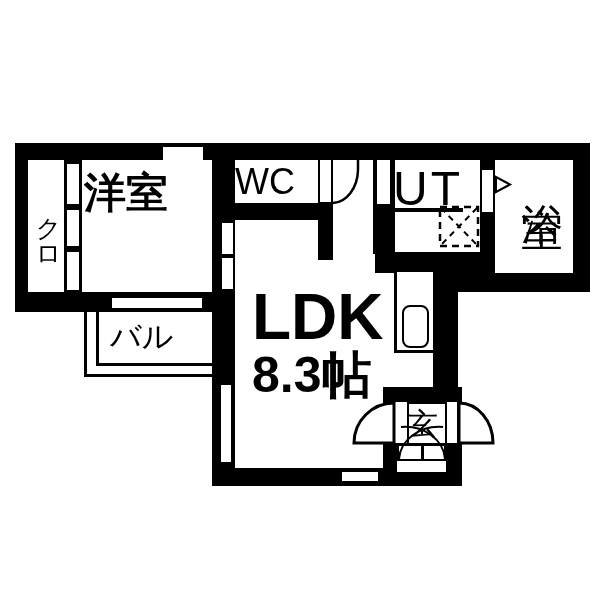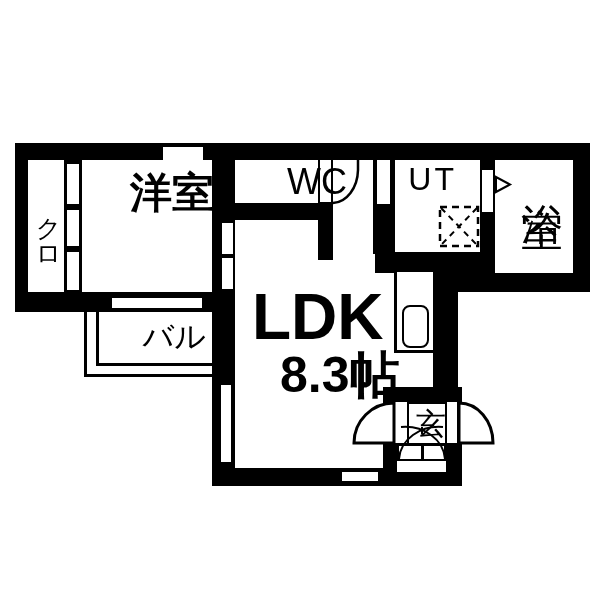--- a/index.html
+++ b/index.html
@@ -4,21 +4,21 @@
 <style>
   html,body{margin:0;padding:0;background:#fff;}
   #plan{position:relative;width:600px;height:600px;background:#fff;overflow:hidden;
         font-family:"Liberation Sans","DejaVu Sans",sans-serif;}
   .wall{position:absolute;background:#000;}
   .punch{position:absolute;background:#fff;}
   .lbl{position:absolute;color:#000;}
   .thin{font-weight:400;}
   .heavy{font-weight:900;}
   .vtext{writing-mode:vertical-rl;text-orientation:upright;}
-  .center{text-align:right;}
+  .center{text-align:left;}
   svg{position:absolute;left:0;top:0;}
 </style>
 </head>
 <body>
 
 <div id="plan">
 
   <div style="position:absolute;left:96px;top:308px;width:124px;height:58px;border:3px solid #000;box-sizing:border-box;background:#fff;"></div>
   <div class="wall" style="left:84px;top:310px;width:3px;height:67px;"></div>
   <div class="wall" style="left:84px;top:374px;width:139px;height:3px;"></div>
@@ -80,26 +80,26 @@
     <path d="M 445 459 A 40 34 0 0 0 401 427" fill="none" stroke="#000" stroke-width="2"></path>
     <path d="M 422 427 L 422 434" fill="none" stroke="#000" stroke-width="2"></path>
   </svg>
 
   <div class="lbl thin vtext" style="left:33px;top:200px;font-size:25px;letter-spacing:2px;">クロ</div>
 
   <div class="lbl heavy center" style="left:84px;top:166px;width:130px;font-size:42px;line-height:54px;">
     <div>洋室</div>
   </div>
 
-  <div class="lbl thin center" style="left:235px;top:161px;width:84px;font-size:36px;padding-left:28px;">WC</div>
+  <div class="lbl thin center" style="left:235px;top:161px;width:84px;font-size:36px;">WC</div>
 
-  <div class="lbl thin center" style="left:393px;top:161px;width:64px;font-size:32px;letter-spacing:3px;">UT</div>
+  <div class="lbl thin center" style="left:393px;top:161px;width:64px;font-size:48px;letter-spacing:3px;text-decoration:underline;">UT</div>
 
   <div class="lbl thin vtext" style="left:514px;top:170px;font-size:42px;letter-spacing:4px;">浴室</div>
 
   <div class="lbl heavy" style="left:252px;top:280px;font-size:64px;">LDK</div>
-  <div class="lbl heavy" style="left:252px;top:342px;font-size:50px;margin-left:28px;">8.3帖</div>
+  <div class="lbl heavy" style="left:252px;top:342px;font-size:50px;">8.3帖</div>
 
   <div class="lbl thin center" style="left:110px;top:316px;width:96px;font-size:31px;">バル</div>
 
   <div class="lbl thin center" style="left:408px;top:404px;width:38px;font-size:30px;">玄</div>
 
 </div>
 
 </body></html>

